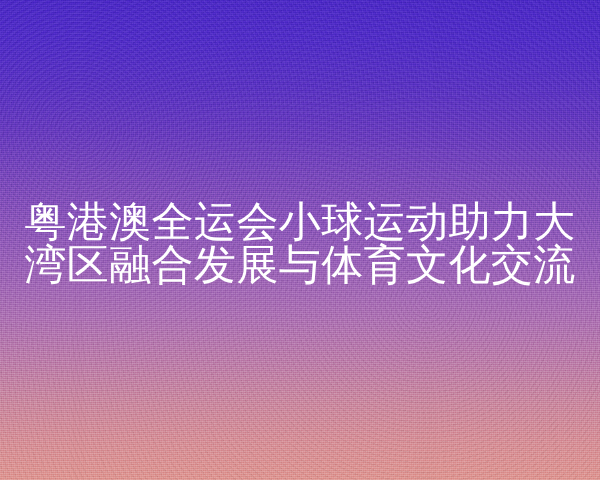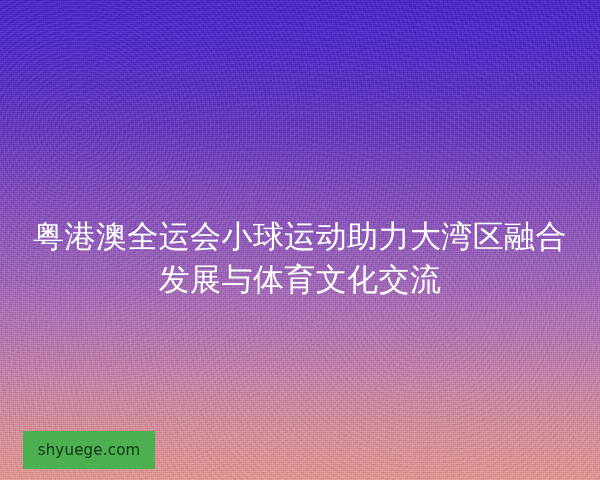--- a/index.html
+++ b/index.html
@@ -60,27 +60,26 @@
 
   
   .headline {
     position: absolute;
     left: 0;
     right: 0;
     top: 200px;
     padding: 0 22px;
     text-align: center;
     color: #ffffff;
-    font-size: 31px;
+    font-size: 42px;
     line-height: 43px;
     letter-spacing: 0.4px;
     font-weight: 400;
     white-space: normal;
     text-rendering: geometricPrecision;
-    margin-top: 16px;
   }
 
   
   .watermark {
     position: absolute;
     left: 23px;
     top: 431px;
     width: 132px;
     height: 38px;
     background: #4caf50;
@@ -100,17 +99,14 @@
 <body>
 
 <div id="canvas">
 
   <div class="bg-gradient"></div>
   <div class="bg-noise"></div>
   <div class="bg-noise2"></div>
 
   <div class="headline">粤港澳全运会小球运动助力大湾区融合发展与体育文化交流</div>
 
-  <div class="watermark">
-    <span class="watermark-label">shyuege.com</span>
-  </div>
 
 </div>
 
 </body></html>

